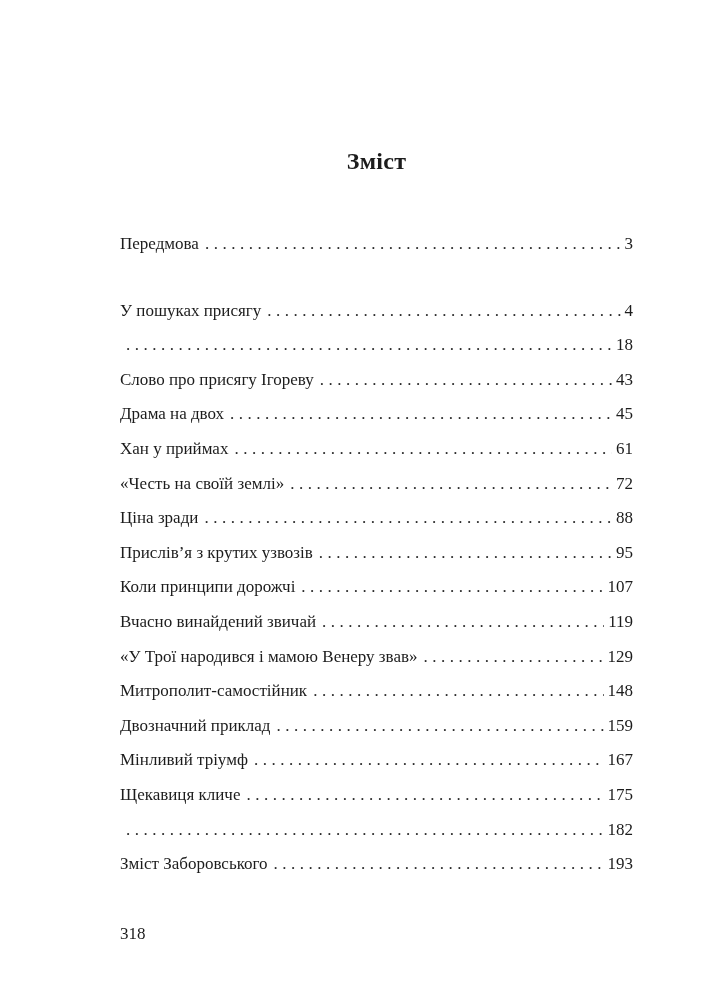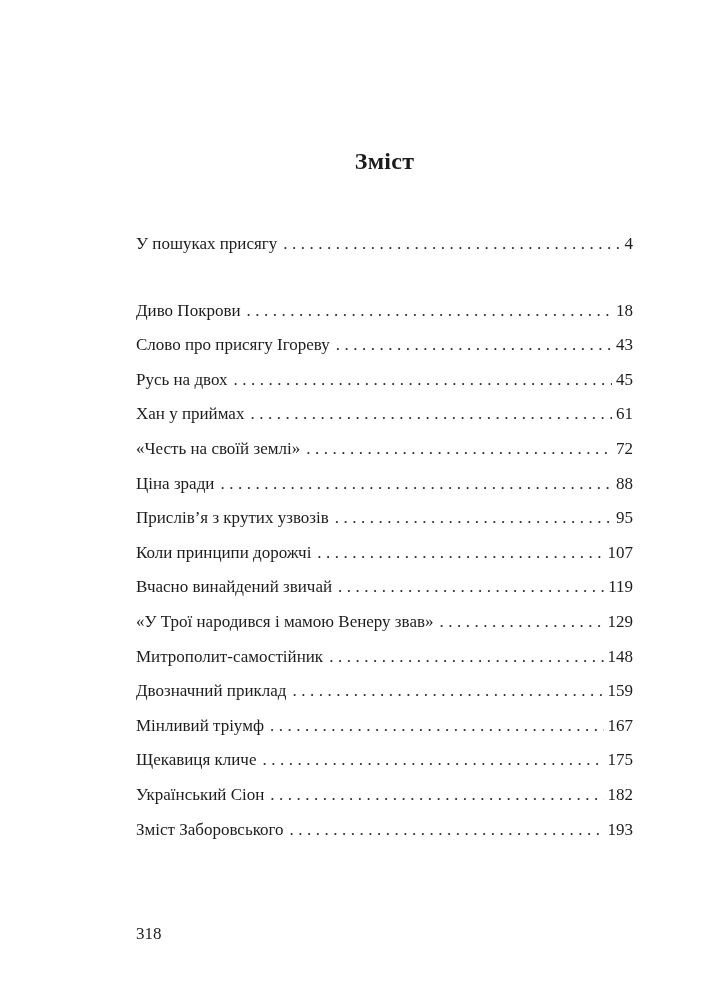--- a/index.html
+++ b/index.html
@@ -11,21 +11,20 @@
   body {
     font-family: "Liberation Serif", "DejaVu Serif", serif;
     color: #1c1c1c;
     position: relative;
     overflow: hidden;
   }
   .page {
     position: absolute;
     inset: 0;
     padding: 148px 95px 0 120px;
-    margin-left: 16px;
   }
   .title {
     text-align: center;
     font-size: 24px;
     font-weight: bold;
     letter-spacing: 0.3px;
     margin-bottom: 52px;
   }
   .toc-list { width: 100%; }
   .toc-row {
@@ -58,36 +57,40 @@
   }
 </style>
 </head>
 <body>
 
 <div class="page">
   <div class="title">Зміст</div>
 
   <div class="toc-list" id="toc-list">
       <div class="toc-row">
+    <span class="toc-label">Передмова</span>
+    <span class="toc-dots"></span>
+    <span class="toc-page">3</span>
+  </div>
+      <div class="toc-row">
     <span class="toc-label">У пошуках присягу</span>
     <span class="toc-dots"></span>
     <span class="toc-page">4</span>
   </div>
       <div class="toc-row">
-    <span class="toc-label">Диво Покрови</span>
     <span class="toc-dots"></span>
     <span class="toc-page">18</span>
   </div>
       <div class="toc-row">
     <span class="toc-label">Слово про присягу Ігореву</span>
     <span class="toc-dots"></span>
     <span class="toc-page">43</span>
   </div>
       <div class="toc-row">
-    <span class="toc-label">Русь на двох</span>
+    <span class="toc-label">Драма на двох</span>
     <span class="toc-dots"></span>
     <span class="toc-page">45</span>
   </div>
       <div class="toc-row">
     <span class="toc-label">Хан у приймах</span>
     <span class="toc-dots"></span>
     <span class="toc-page">61</span>
   </div>
       <div class="toc-row">
     <span class="toc-label">«Честь на своїй землі»</span>
@@ -133,21 +136,20 @@
     <span class="toc-label">Мінливий тріумф</span>
     <span class="toc-dots"></span>
     <span class="toc-page">167</span>
   </div>
       <div class="toc-row">
     <span class="toc-label">Щекавиця кличе</span>
     <span class="toc-dots"></span>
     <span class="toc-page">175</span>
   </div>
       <div class="toc-row">
-    <span class="toc-label">Український Сіон</span>
     <span class="toc-dots"></span>
     <span class="toc-page">182</span>
   </div>
       <div class="toc-row">
     <span class="toc-label">Зміст Заборовського</span>
     <span class="toc-dots"></span>
     <span class="toc-page">193</span>
   </div>
     </div>
 

